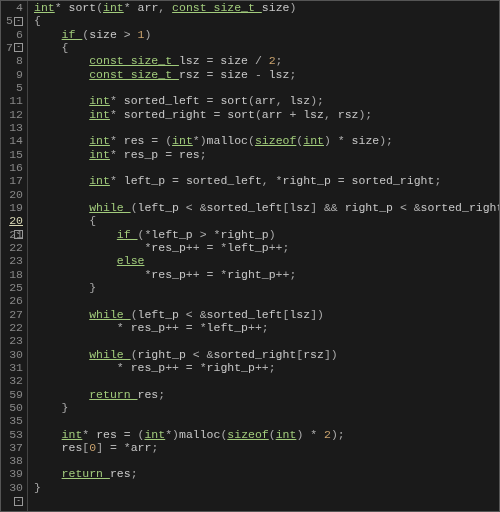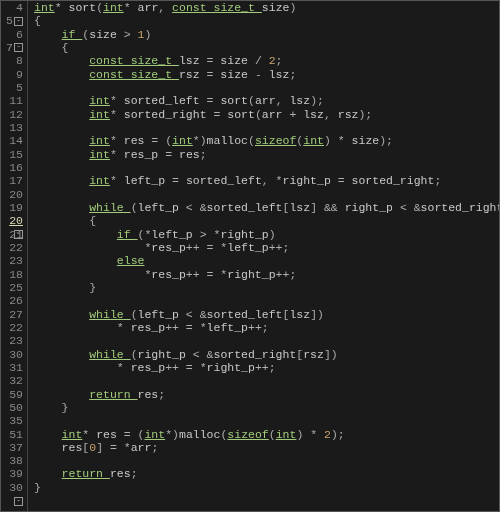--- a/index.html
+++ b/index.html
@@ -84,20 +84,20 @@
       <div class="gline"><span class="gnum">26</span></div>
       <div class="gline"><span class="gnum">27</span></div>
       <div class="gline"><span class="gnum">22</span></div>
       <div class="gline"><span class="gnum">23</span></div>
       <div class="gline"><span class="gnum">30</span></div>
       <div class="gline"><span class="gnum">31</span></div>
       <div class="gline"><span class="gnum">32</span></div>
       <div class="gline"><span class="gnum">59</span></div>
       <div class="gline"><span class="gnum">50</span></div>
       <div class="gline"><span class="gnum">35</span></div>
-      <div class="gline"><span class="gnum">51</span></div>
+      <div class="gline"><span class="gnum">53</span></div>
       <div class="gline"><span class="gnum">37</span></div>
       <div class="gline"><span class="gnum">38</span></div>
       <div class="gline"><span class="gnum">39</span></div>
       <div class="gline"><span class="gnum">30</span><span class="fold">-</span></div>
     </div>
   <div class="code" id="code"><div class="line"><span class="kw">int</span><span class="op">* </span><span class="id">sort</span><span class="pun">(</span><span class="kw">int</span><span class="op">* </span><span class="id">arr</span><span class="pun">, </span><span class="kw">const size_t </span><span class="id">size</span><span class="pun">)</span></div><div class="line"><span class="pun">{</span></div><div class="line"><span class="pun">    </span><span class="kw">if </span><span class="pun">(</span><span class="id">size </span><span class="op">&gt; </span><span class="num">1</span><span class="pun">)</span></div><div class="line"><span class="pun">    {</span></div><div class="line"><span class="pun">        </span><span class="kw">const size_t </span><span class="id">lsz </span><span class="op">= </span><span class="id">size </span><span class="op">/ </span><span class="num">2</span><span class="pun">;</span></div><div class="line"><span class="pun">        </span><span class="kw">const size_t </span><span class="id">rsz </span><span class="op">= </span><span class="id">size </span><span class="op">- </span><span class="id">lsz</span><span class="pun">;</span></div><div class="line"><span class="pun"> </span></div><div class="line"><span class="pun">        </span><span class="kw">int</span><span class="op">* </span><span class="id">sorted_left </span><span class="op">= </span><span class="id">sort</span><span class="pun">(</span><span class="id">arr</span><span class="pun">, </span><span class="id">lsz</span><span class="pun">);</span></div><div class="line"><span class="pun">        </span><span class="kw">int</span><span class="op">* </span><span class="id">sorted_right </span><span class="op">= </span><span class="id">sort</span><span class="pun">(</span><span class="id">arr </span><span class="op">+ </span><span class="id">lsz</span><span class="pun">, </span><span class="id">rsz</span><span class="pun">);</span></div><div class="line"><span class="pun"> </span></div><div class="line"><span class="pun">        </span><span class="kw">int</span><span class="op">* </span><span class="id">res </span><span class="op">= </span><span class="pun">(</span><span class="kw">int</span><span class="op">*</span><span class="pun">)</span><span class="id">malloc</span><span class="pun">(</span><span class="kw">sizeof</span><span class="pun">(</span><span class="kw">int</span><span class="pun">) </span><span class="op">* </span><span class="id">size</span><span class="pun">);</span></div><div class="line"><span class="pun">        </span><span class="kw">int</span><span class="op">* </span><span class="id">res_p </span><span class="op">= </span><span class="id">res</span><span class="pun">;</span></div><div class="line"><span class="pun"> </span></div><div class="line"><span class="pun">        </span><span class="kw">int</span><span class="op">* </span><span class="id">left_p </span><span class="op">= </span><span class="id">sorted_left</span><span class="pun">, </span><span class="op">*</span><span class="id">right_p </span><span class="op">= </span><span class="id">sorted_right</span><span class="pun">;</span></div><div class="line"><span class="pun"> </span></div><div class="line"><span class="pun">        </span><span class="kw">while </span><span class="pun">(</span><span class="id">left_p </span><span class="op">&lt; &amp;</span><span class="id">sorted_left</span><span class="pun">[</span><span class="id">lsz</span><span class="pun">] </span><span class="op">&amp;&amp; </span><span class="id">right_p </span><span class="op">&lt; &amp;</span><span class="id">sorted_right</span></div><div class="line"><span class="pun">        {</span></div><div class="line"><span class="pun">            </span><span class="kw">if </span><span class="pun">(</span><span class="op">*</span><span class="id">left_p </span><span class="op">&gt; *</span><span class="id">right_p</span><span class="pun">)</span></div><div class="line"><span class="pun">                </span><span class="op">*</span><span class="id">res_p</span><span class="op">++ = *</span><span class="id">left_p</span><span class="op">++</span><span class="pun">;</span></div><div class="line"><span class="pun">            </span><span class="kw">else</span></div><div class="line"><span class="pun">                </span><span class="op">*</span><span class="id">res_p</span><span class="op">++ = *</span><span class="id">right_p</span><span class="op">++</span><span class="pun">;</span></div><div class="line"><span class="pun">        }</span></div><div class="line"><span class="pun"> </span></div><div class="line"><span class="pun">        </span><span class="kw">while </span><span class="pun">(</span><span class="id">left_p </span><span class="op">&lt; &amp;</span><span class="id">sorted_left</span><span class="pun">[</span><span class="id">lsz</span><span class="pun">])</span></div><div class="line"><span class="pun">            </span><span class="op">* </span><span class="id">res_p</span><span class="op">++ = *</span><span class="id">left_p</span><span class="op">++</span><span class="pun">;</span></div><div class="line"><span class="pun"> </span></div><div class="line"><span class="pun">        </span><span class="kw">while </span><span class="pun">(</span><span class="id">right_p </span><span class="op">&lt; &amp;</span><span class="id">sorted_right</span><span class="pun">[</span><span class="id">rsz</span><span class="pun">])</span></div><div class="line"><span class="pun">            </span><span class="op">* </span><span class="id">res_p</span><span class="op">++ = *</span><span class="id">right_p</span><span class="op">++</span><span class="pun">;</span></div><div class="line"><span class="pun"> </span></div><div class="line"><span class="pun">        </span><span class="kw">return </span><span class="id">res</span><span class="pun">;</span></div><div class="line"><span class="pun">    }</span></div><div class="line"><span class="pun"> </span></div><div class="line"><span class="pun">    </span><span class="kw">int</span><span class="op">* </span><span class="id">res </span><span class="op">= </span><span class="pun">(</span><span class="kw">int</span><span class="op">*</span><span class="pun">)</span><span class="id">malloc</span><span class="pun">(</span><span class="kw">sizeof</span><span class="pun">(</span><span class="kw">int</span><span class="pun">) </span><span class="op">* </span><span class="num">2</span><span class="pun">);</span></div><div class="line"><span class="pun">    </span><span class="id">res</span><span class="pun">[</span><span class="num">0</span><span class="pun">] </span><span class="op">= *</span><span class="id">arr</span><span class="pun">;</span></div><div class="line"><span class="pun"> </span></div><div class="line"><span class="pun">    </span><span class="kw">return </span><span class="id">res</span><span class="pun">;</span></div><div class="line"><span class="pun">}</span></div></div>
 </div>
 
 </body></html>

